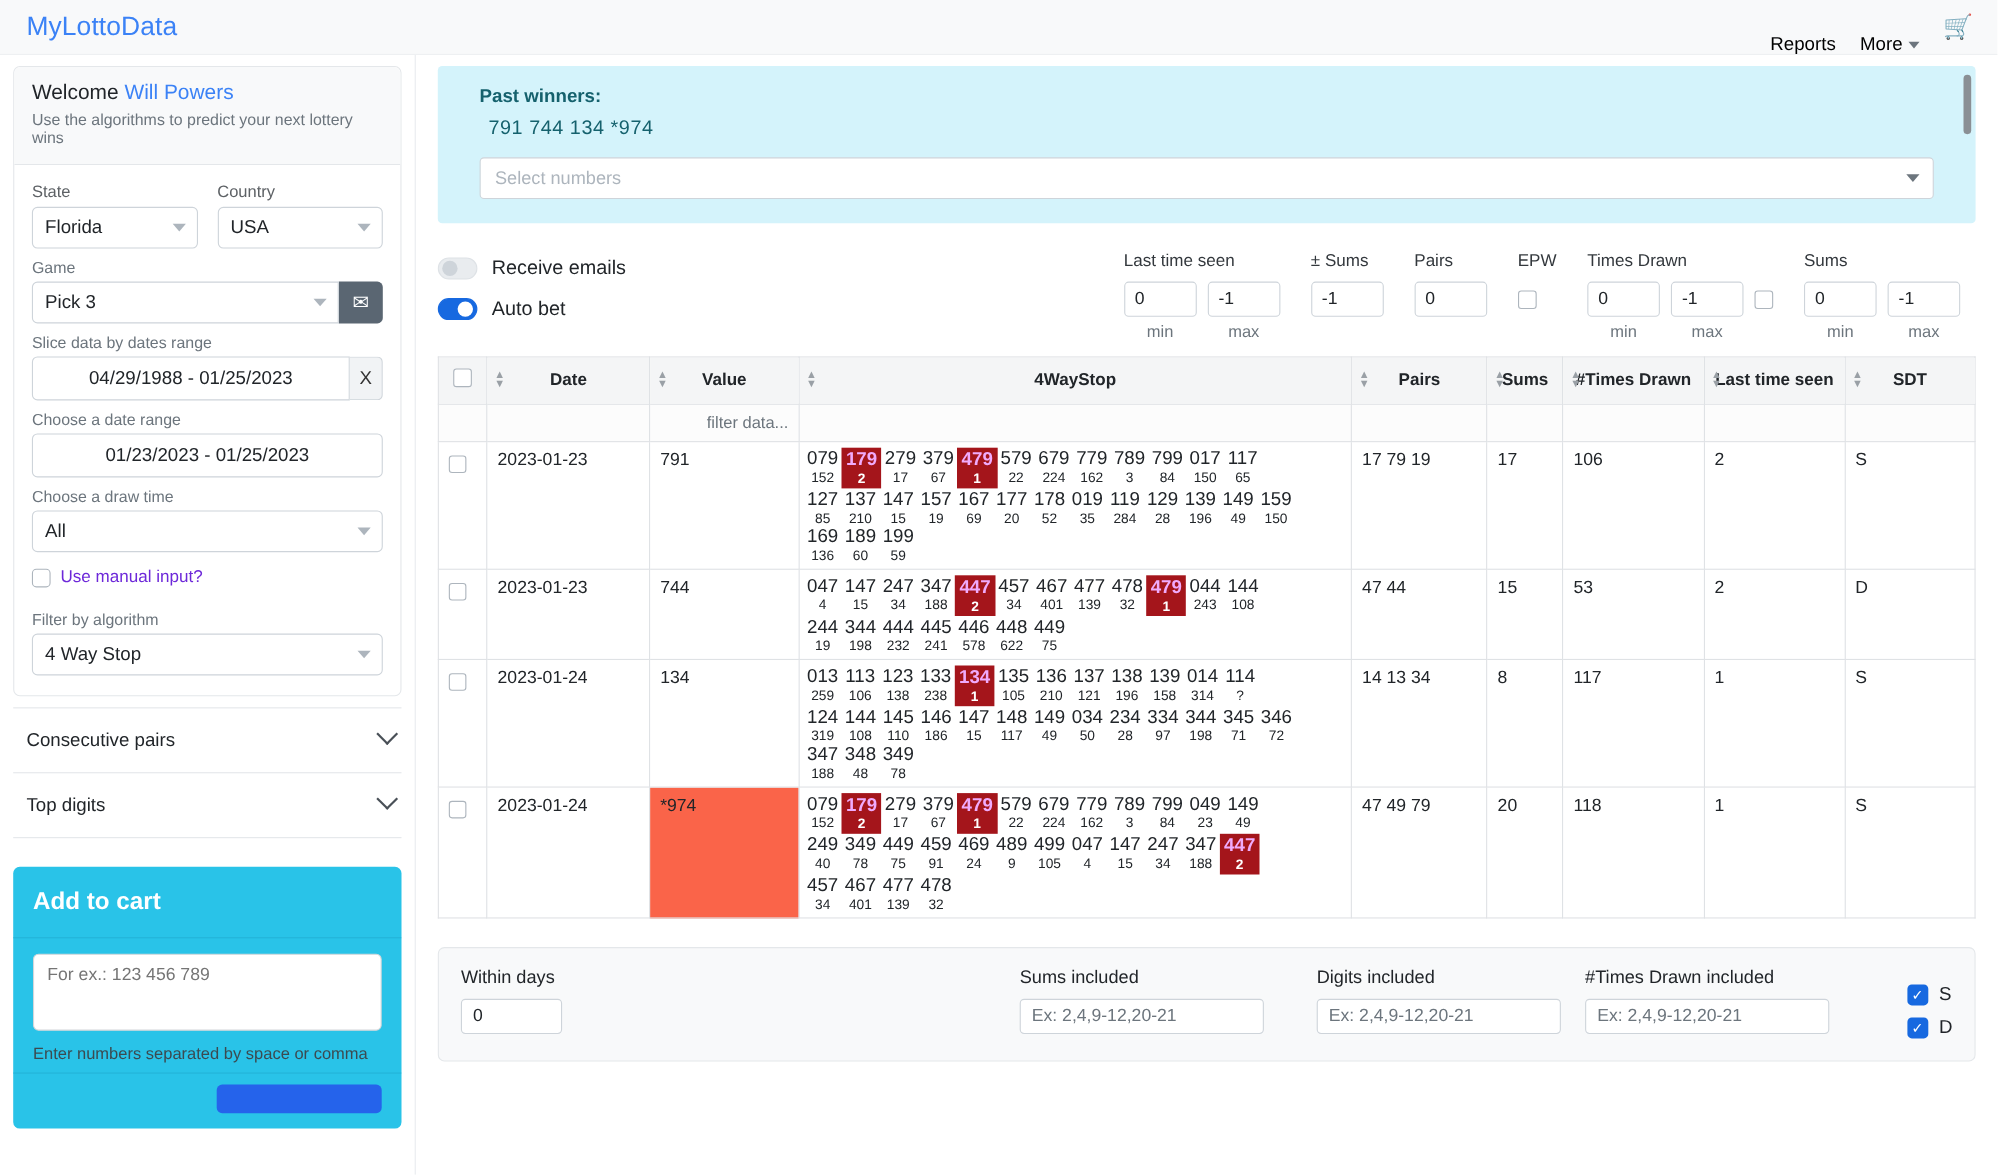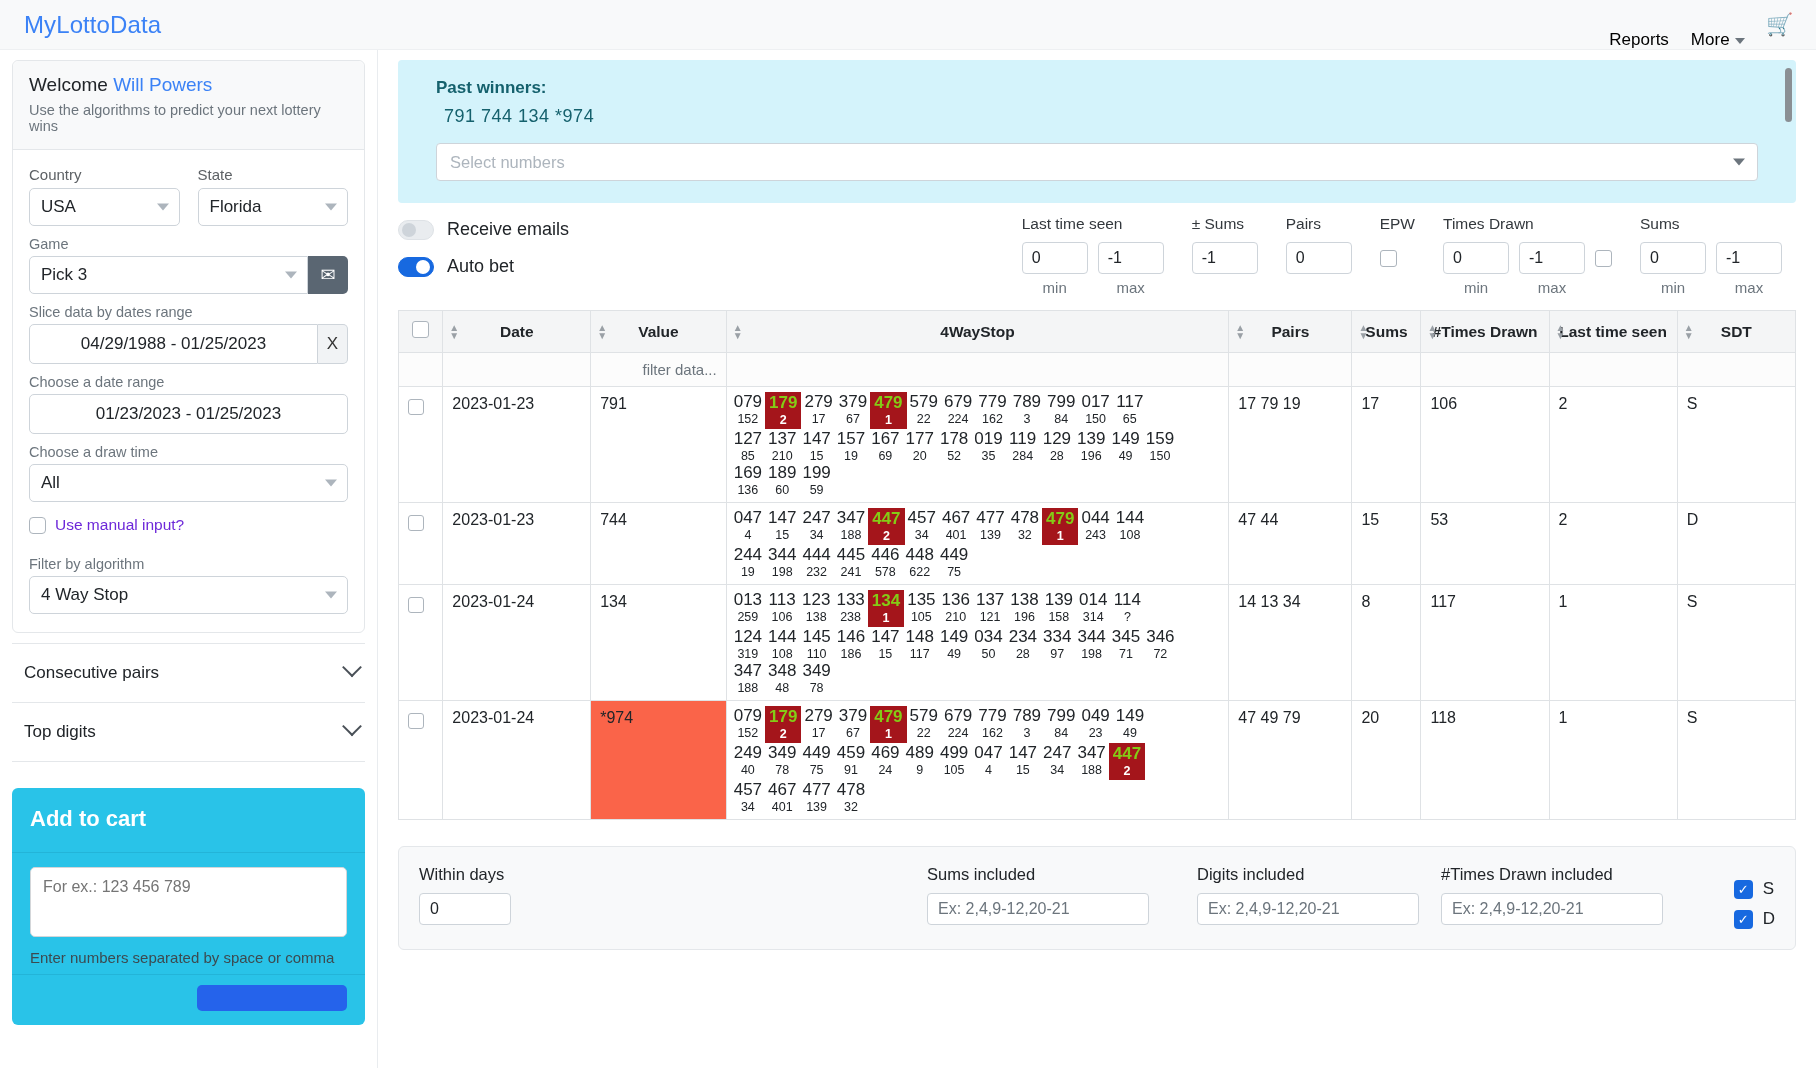--- a/index.html
+++ b/index.html
@@ -92,21 +92,21 @@
   .pw-nums { font-size:18px; color:#15616d; margin-top:8px; letter-spacing:.5px; padding-left:8px;}
   .pw-select { margin-top:16px; height:38px; background:#fff; border:1px solid #ced4da;
      border-radius:4px; display:flex; align-items:center; padding:0 30px 0 13px;
      color:#adb5bd; font-size:16.5px; position:relative;}
   .pw-select .arr { position:absolute; right:12px; top:50%; transform:translateY(-50%);
               width:0;height:0;border-left:6px solid transparent;border-right:6px solid transparent;
               border-top:7px solid #6c757d;}
   .pw-scroll { position:absolute; right:4px; top:8px; width:7px; height:54px;
                background:#8a8f94; border-radius:4px;}
 
-  .ctrlrow { display:flex; align-items:flex-start; margin-top:12px; }
+  .ctrlrow { display:flex; align-items:flex-start; margin-top:26px; }
   .toggles { padding-top:4px; }
   .tgrow { display:flex; align-items:center; gap:13px; margin-bottom:16px;}
   .tg { width:36px;height:20px;border-radius:10px;background:#e9ecef;border:1px solid #dee2e6;
         position:relative;}
   .tg i { position:absolute; width:14px;height:14px;border-radius:50%;background:#ced4da;
           top:2px; left:3px;}
   .tg.on { background:#1769e0; border-color:#1769e0;}
   .tg.on i { background:#fff; left:auto; right:3px;}
   .tgrow span { font-size:18px; color:#212529; }
 
@@ -137,21 +137,21 @@
   .filterrow .ph { color:#6c757d; font-size:15px; }
   .rcb { width:16px;height:16px;border:1px solid #adb5bd;border-radius:3px;background:#fff;
          display:inline-block; margin-top:4px;}
   .valcell-hl { background:#fa6449; color:#fff; }
   .wrap { display:flex; flex-wrap:wrap; gap:0px 0px; }
   .nchip { display:inline-flex; flex-direction:column; align-items:center; justify-content:flex-start;
            padding:0 3px; min-width:34px;}
   .nchip .n { font-size:17px; line-height:20px; color:#212529;}
   .nchip .s { font-size:12.5px; line-height:14px; color:#212529;}
   .nchip.hot { background:#a4151b; padding:1px 4px 2px; }
-  .nchip.hot .n { color:#84cc16; font-weight:bold; }
+  .nchip.hot .n { color:#f0abfc; font-weight:bold; }
   .nchip.hot .s { color:#fff; font-weight:bold;}
 
   
   .botpanel { margin-top:26px; border:1px solid #e4e7ea; border-radius:6px; background:#f8f9fa;
       padding:18px 20px 20px; display:flex; align-items:flex-start; }
   .bp-lbl { font-size:16.5px; color:#212529; margin-bottom:9px;}
   .bp-in { height:32px; border:1px solid #ced4da; border-radius:4px; background:#fff;
            display:flex; align-items:center; padding:0 10px; font-size:16px; color:#212529;}
   .bp-in.ph { color:#6c757d; }
   .bp-col { margin-right:48px; }
@@ -179,30 +179,30 @@
 
   <div id="sidebar">
     <div class="card">
       <div class="card-head">
         <div class="welcome"><span>Welcome </span><b>Will Powers</b></div>
         <div class="welcome-sub">Use the algorithms to predict your next lottery wins</div>
       </div>
       <div class="card-body">
         <div class="row2">
           <div class="fld grow">
+            <label class="lbl">State</label>
+            <div class="sel">
+              <span>Florida</span>
+              <i class="arr"></i>
+            </div>
+          </div>
+          <div class="fld grow">
             <label class="lbl">Country</label>
             <div class="sel">
               <span>USA</span>
-              <i class="arr"></i>
-            </div>
-          </div>
-          <div class="fld grow">
-            <label class="lbl">State</label>
-            <div class="sel">
-              <span>Florida</span>
               <i class="arr"></i>
             </div>
           </div>
         </div>
 
         <label class="lbl-sm">Game</label>
         <div class="game-row">
           <div class="sel">
             <span>Pick 3</span>
             <i class="arr"></i>

